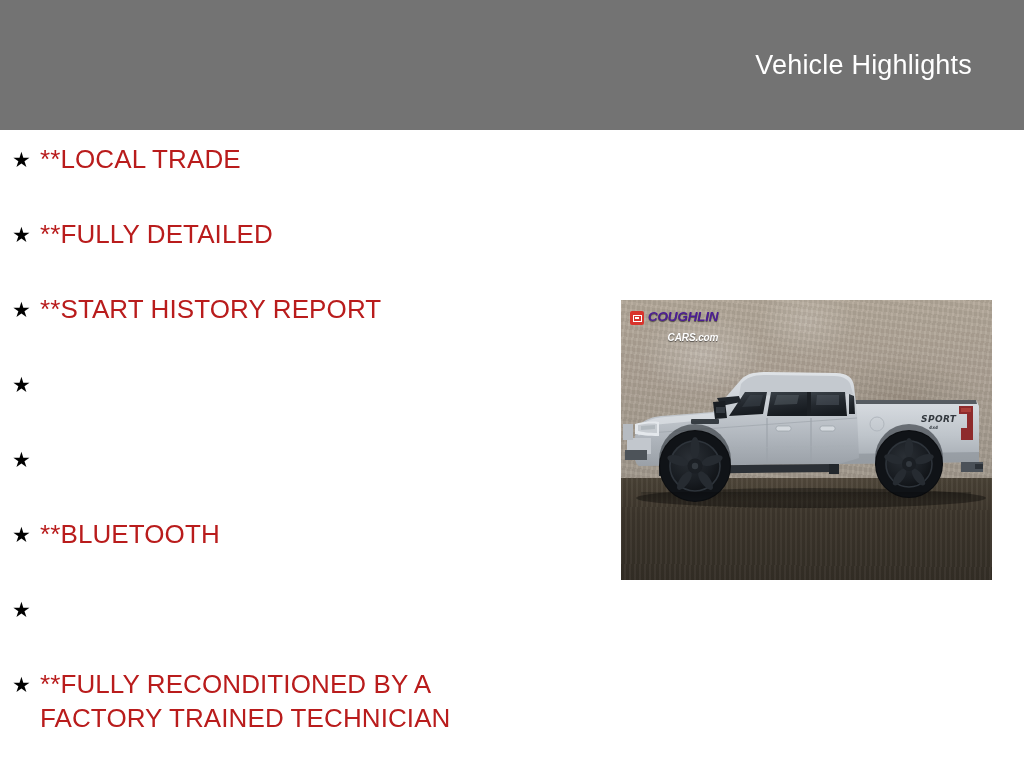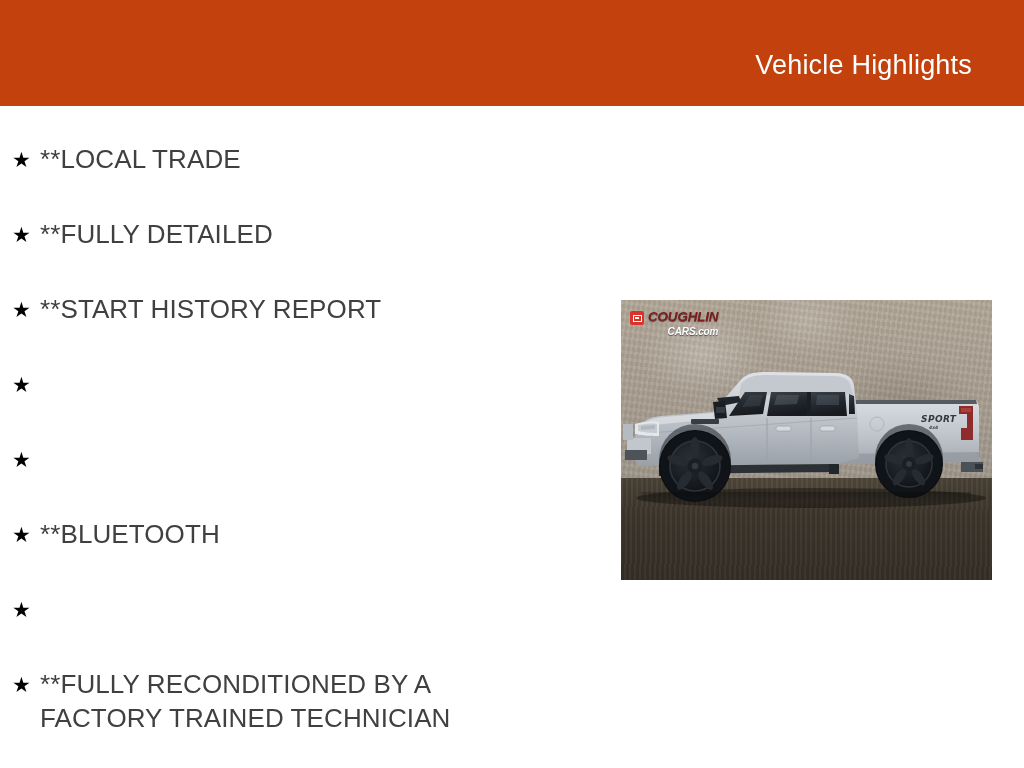--- a/index.html
+++ b/index.html
@@ -15,22 +15,22 @@
     font-family: "Liberation Sans", sans-serif;
     -webkit-font-smoothing: antialiased;
   }
 
   
   #header-bar {
     position: absolute;
     left: 0;
     top: 0;
     width: 1024px;
-    height: 106px;
-    background: #c2410c;
+    height: 130px;
+    background: #737373;
   }
   #header-title {
     position: absolute;
     right: 52px;
     top: 49px;
     color: #ffffff;
     font-size: 27px;
     font-weight: 400;
     letter-spacing: 0.2px;
     white-space: nowrap;
@@ -58,21 +58,21 @@
     font-size: 21px;
     line-height: 28px;
     color: #000000;
     text-align: left;
     padding-top: 16px;
   }
   .highlight-text {
     flex: 1 1 auto;
     font-size: 26px;
     line-height: 34px;
-    color: #404040;
+    color: #b91c1c;
     padding-top: 12px;
     letter-spacing: 0.1px;
     white-space: pre-line;
   }
 
   
   #vehicle-photo {
     position: absolute;
     left: 621px;
     top: 300px;
@@ -149,36 +149,36 @@
   #watermark-logo-mark:after {
     content: "";
     position: absolute;
     left: 5px; top: 6px;
     width: 4px; height: 2px;
     background: #ffffff;
   }
   .watermark-text-wrap { line-height: 1; }
   #watermark-brand {
     display: block;
-    color: #7f1d1d;
+    color: #4c1d95;
     font-size: 13.5px;
     font-weight: 700;
     font-style: italic;
     letter-spacing: -0.2px;
     text-shadow: 0 1px 1px rgba(0,0,0,0.55);
   }
   #watermark-sub {
     display: block;
     color: #ffffff;
     font-size: 10px;
     font-weight: 700;
     font-style: italic;
     letter-spacing: -0.1px;
     text-align: right;
-    margin-top: 3px;
+    margin-top: 9px;
     text-shadow: 0 1px 1px rgba(0,0,0,0.55);
   }
 
   #truck-svg {
     position: absolute;
     left: 0;
     top: 62px;
     width: 371px;
     height: 160px;
     z-index: 4;

